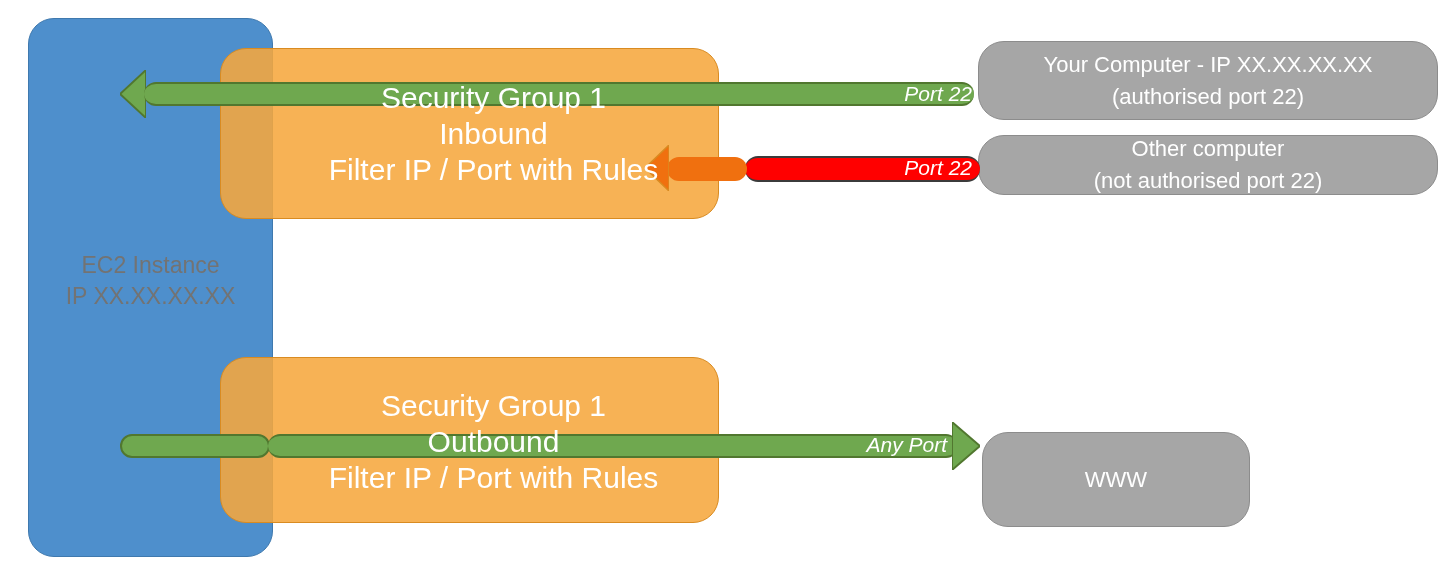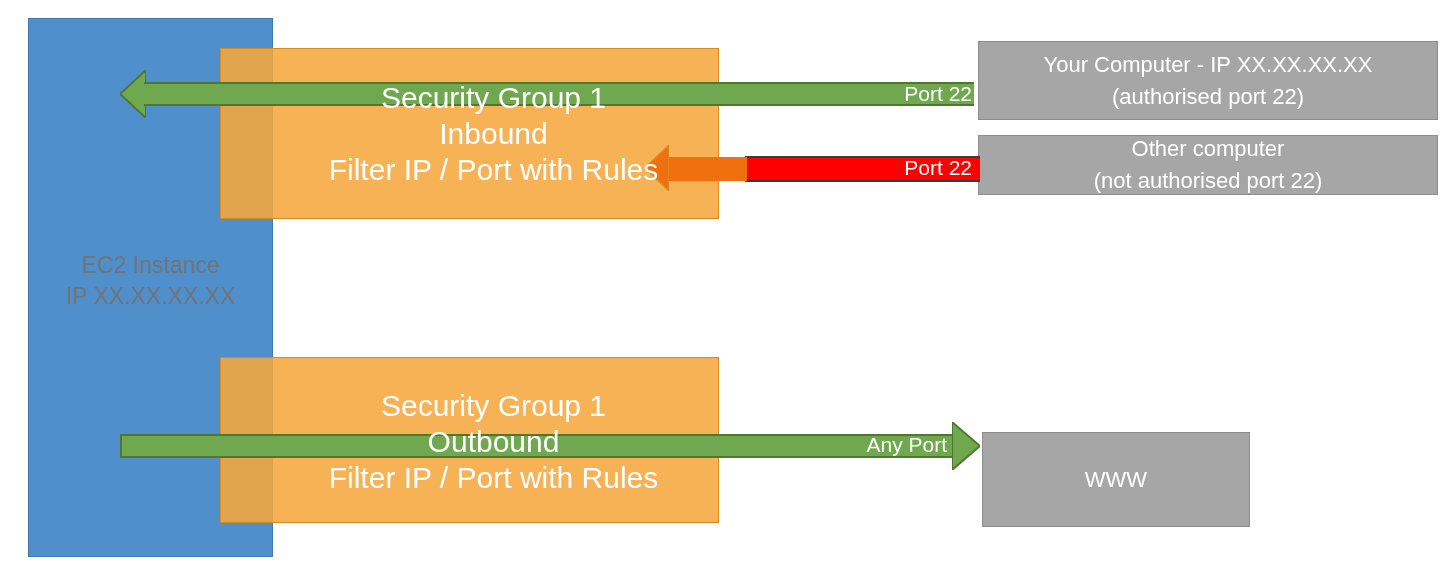--- a/index.html
+++ b/index.html
@@ -10,21 +10,21 @@
   body {
     font-family: "Liberation Sans", sans-serif;
   }
   #canvas {
     position: relative;
     width: 1446px;
     height: 578px;
     background: #ffffff;
     overflow: hidden;
   }
-  .abs { position: absolute; }
+  .abs { position: absolute; border-radius: 26px; }
 
   
   .ec2-box {
     left: 28px;
     top: 18px;
     width: 245px;
     height: 539px;
     background: #4E8FCC;
     border: 1px solid #3f79ae;
     box-sizing: border-box;
@@ -148,20 +148,21 @@
 
   
   .port-label {
     z-index: 8;
     color: #ffffff;
     font-size: 21px;
     line-height: 26px;
     text-align: right;
     pointer-events: none;
     white-space: nowrap;
+    font-style: italic;
   }
   .port-22-green { left: 740px; top: 81px;  width: 238px; padding-right: 6px; box-sizing: border-box; }
   .port-22-red   { left: 740px; top: 155px; width: 238px; padding-right: 6px; box-sizing: border-box; }
   .any-port      { left: 700px; top: 432px; width: 255px; padding-right: 8px; box-sizing: border-box; }
 
   
   .gray-box {
     background: #A6A6A6;
     border: 1px solid #8c8c8c;
     box-sizing: border-box;

